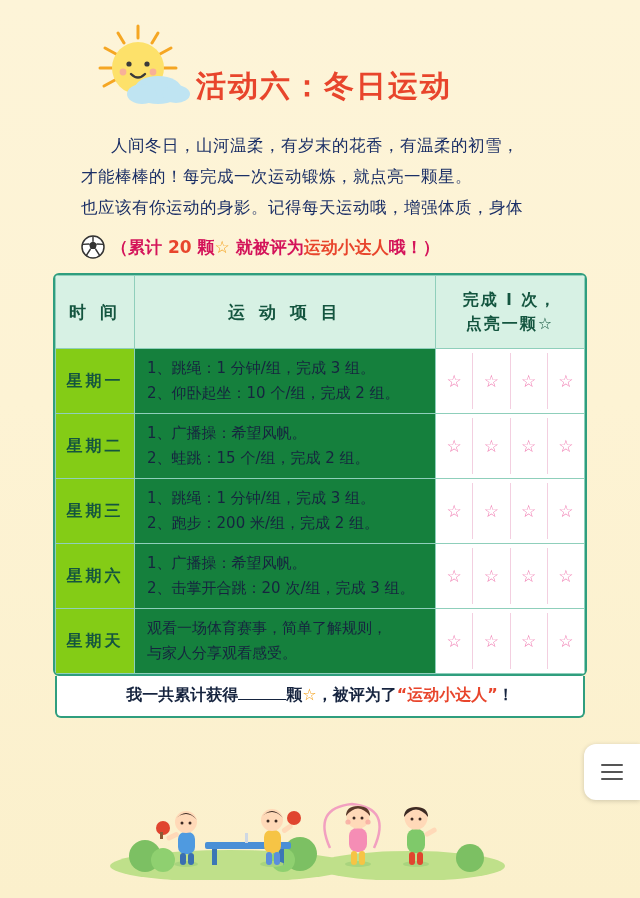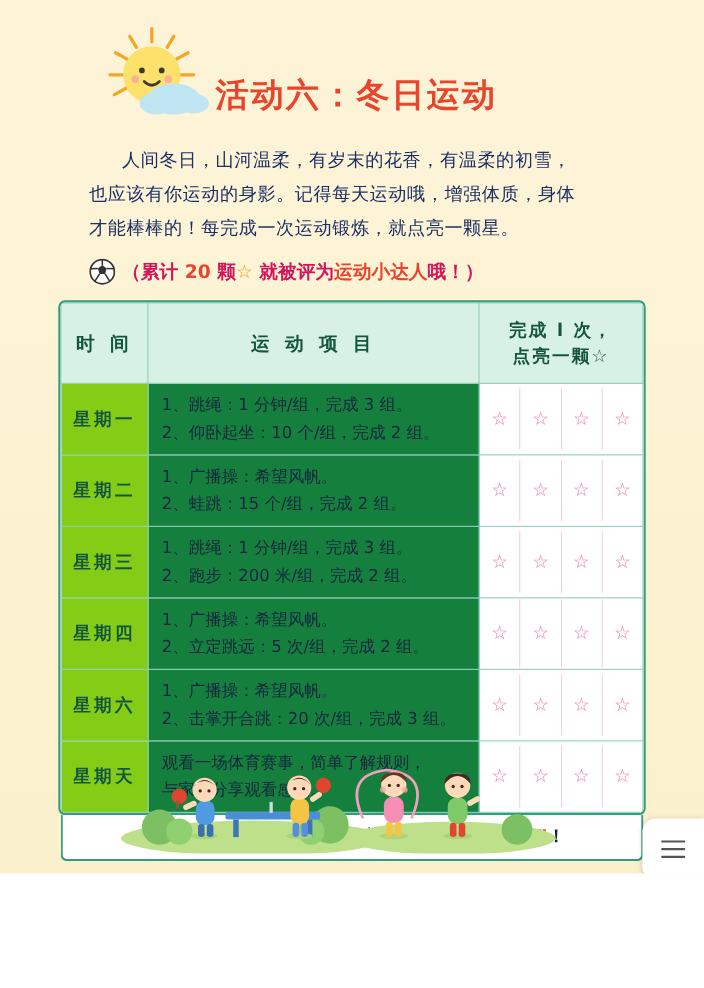--- a/index.html
+++ b/index.html
@@ -9,21 +9,21 @@
   body {
     width: 640px;
     height: 898px;
     font-family: "Liberation Sans", sans-serif;
     background: #ffffff;
     overflow: hidden;
   }
   .page {
     position: relative;
     width: 640px;
-    height: 794px;
+    height: 898px;
     background: linear-gradient(180deg, #fdf4d8 0%, #fdf3d4 45%, #fbf0cc 100%);
     box-sizing: border-box;
     overflow: hidden;
   }
 
   
   .header {
     position: relative;
     height: 100px;
     margin-top: 18px;
@@ -238,22 +238,22 @@
         <ellipse cx="70" cy="66" rx="24" ry="14" fill="#bfe4f2"></ellipse>
         <ellipse cx="54" cy="70" rx="15" ry="10" fill="#bfe4f2"></ellipse>
         <ellipse cx="88" cy="70" rx="14" ry="9" fill="#bfe4f2"></ellipse>
       </g>
     </svg>
     <div class="title">活动六：冬日运动</div>
   </div>
 
   <div class="intro">
     <p class="ind">人间冬日，山河温柔，有岁末的花香，有温柔的初雪，</p>
+    <p>才能棒棒的！每完成一次运动锻炼，就点亮一颗星。</p>
     <p>也应该有你运动的身影。记得每天运动哦，增强体质，身体</p>
-    <p>才能棒棒的！每完成一次运动锻炼，就点亮一颗星。</p>
   </div>
 
   <div class="note-row">
     <svg class="ball-icon" viewBox="0 0 24 24">
       <circle cx="12" cy="12" r="11" fill="#ffffff" stroke="#333" stroke-width="1.5"></circle>
       <polygon points="12,6 16,9 14.5,14 9.5,14 8,9" fill="#333"></polygon>
       <path d="M12 1.2 L12 6 M22.6 9.4 L16 9 M19 21 L14.5 14 M5 21 L9.5 14 M1.4 9.4 L8 9" stroke="#333" stroke-width="1.4" fill="none"></path>
     </svg>
     <div class="note-text">
       <span>（累计 </span><span class="num">20</span><span> 颗</span><span class="star">☆</span><span> 就被评为</span><span class="hl">运动小达人</span><span>哦！）</span>
@@ -301,35 +301,20 @@
               <div class="star-cell">☆</div>
               <div class="star-cell">☆</div>
             </div>
           </td>
         </tr>
         <tr>
           <td class="day">星期三</td>
           <td class="items">
             <div>1、跳绳：1 分钟/组，完成 3 组。</div>
             <div>2、跑步：200 米/组，完成 2 组。</div>
-          </td>
-          <td class="stars">
-            <div class="star-cells">
-              <div class="star-cell">☆</div>
-              <div class="star-cell">☆</div>
-              <div class="star-cell">☆</div>
-              <div class="star-cell">☆</div>
-            </div>
-          </td>
-        </tr>
-        <tr class="r-tall">
-          <td class="day">星期四</td>
-          <td class="items">
-            <div>1、广播操：希望风帆。</div>
-            <div>2、立定跳远：5 次/组，完成 2 组。</div>
           </td>
           <td class="stars">
             <div class="star-cells">
               <div class="star-cell">☆</div>
               <div class="star-cell">☆</div>
               <div class="star-cell">☆</div>
               <div class="star-cell">☆</div>
             </div>
           </td>
         </tr>

